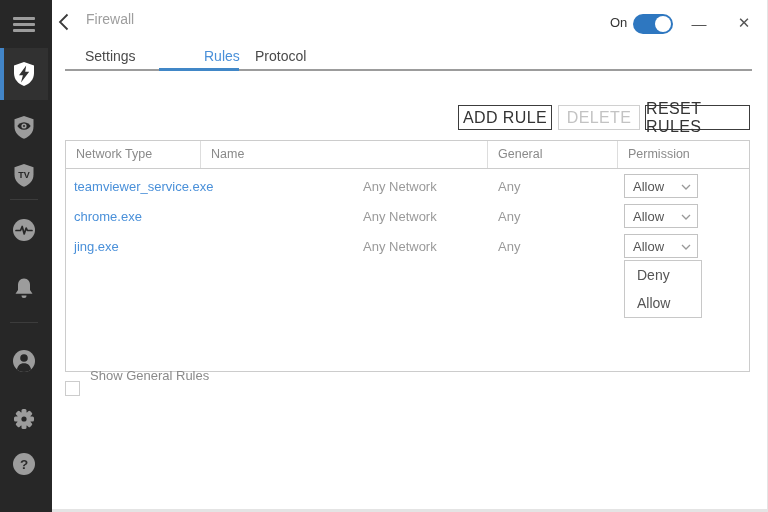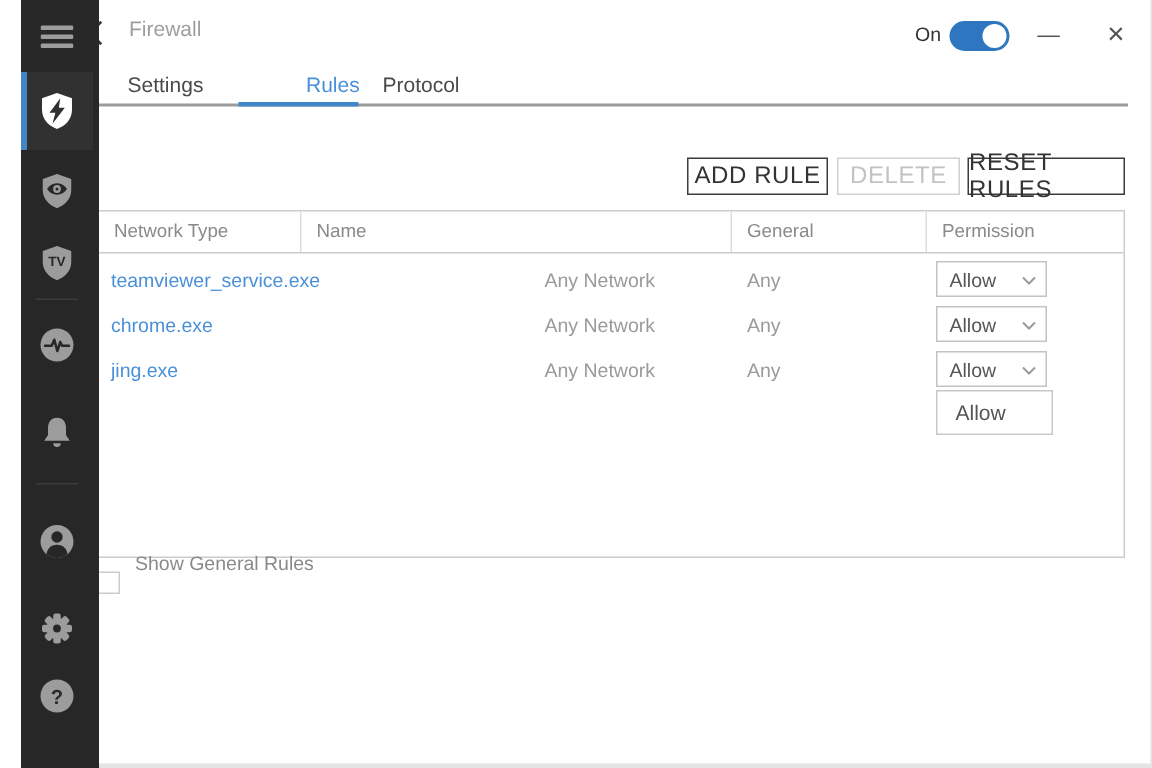--- a/index.html
+++ b/index.html
@@ -1,21 +1,21 @@
 <!DOCTYPE html>
 <html><head>
 <meta charset="utf-8">
 <style>
   * { margin:0; padding:0; box-sizing:border-box; }
   html,body { width:768px; height:512px; }
   body { font-family:"Liberation Sans", sans-serif; background:#fff; overflow:hidden; }
   .app { position:relative; width:768px; height:512px; background:#fff; overflow:hidden; }
 
   
-  .sidebar { position:absolute; left:14px; top:0; width:52px; height:512px; background:#272727; z-index:5; }
+  .sidebar { position:absolute; left:0; top:0; width:52px; height:512px; background:#272727; z-index:5; }
   .nav-item { position:absolute; left:0; width:48px; display:flex; align-items:center; justify-content:center; cursor:pointer; }
   .active-tile { position:absolute; left:0; top:48px; width:48px; height:52px; background:#313131; }
   .active-bar { position:absolute; left:0; top:48px; width:4px; height:52px; background:#4285c8; }
   .nav-divider { position:absolute; left:10px; width:28px; height:1px; background:#3c3c3c; }
 
   
   .back-btn { position:absolute; left:58px; top:13px; width:18px; height:18px; cursor:pointer; }
   .page-title { position:absolute; left:86px; top:11px; font-size:14px; color:#9e9e9e; }
   .power-label { position:absolute; left:610px; top:15px; font-size:13px; color:#333; }
   .toggle { position:absolute; left:633px; top:14px; width:40px; height:20px; border-radius:10px; background:#2e77c0; cursor:pointer; }
@@ -240,20 +240,21 @@
             <span>Allow</span>
             <svg class="chev" width="10" height="6" viewBox="0 0 10 6">
               <polyline points="1,1 5,5 9,1" fill="none" stroke="#999" stroke-width="1.3"></polyline>
             </svg>
           </div>
         </div>
       </div>
     </div>
 
     <div class="dropdown-panel">
+      <div class="dropdown-option">Deny</div>
       <div class="dropdown-option">Allow</div>
     </div>
   </div>
 
   <div class="checkbox"></div>
   <div class="checkbox-label">Show General Rules</div>
 
   <div class="window-bottom"></div>
   <div class="window-right"></div>
 </div>

